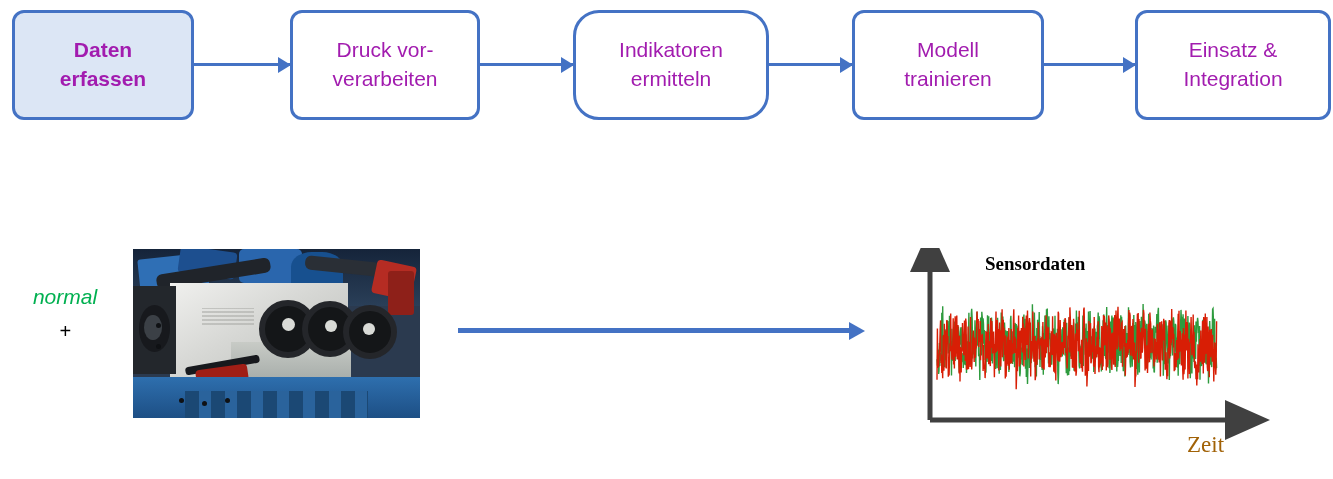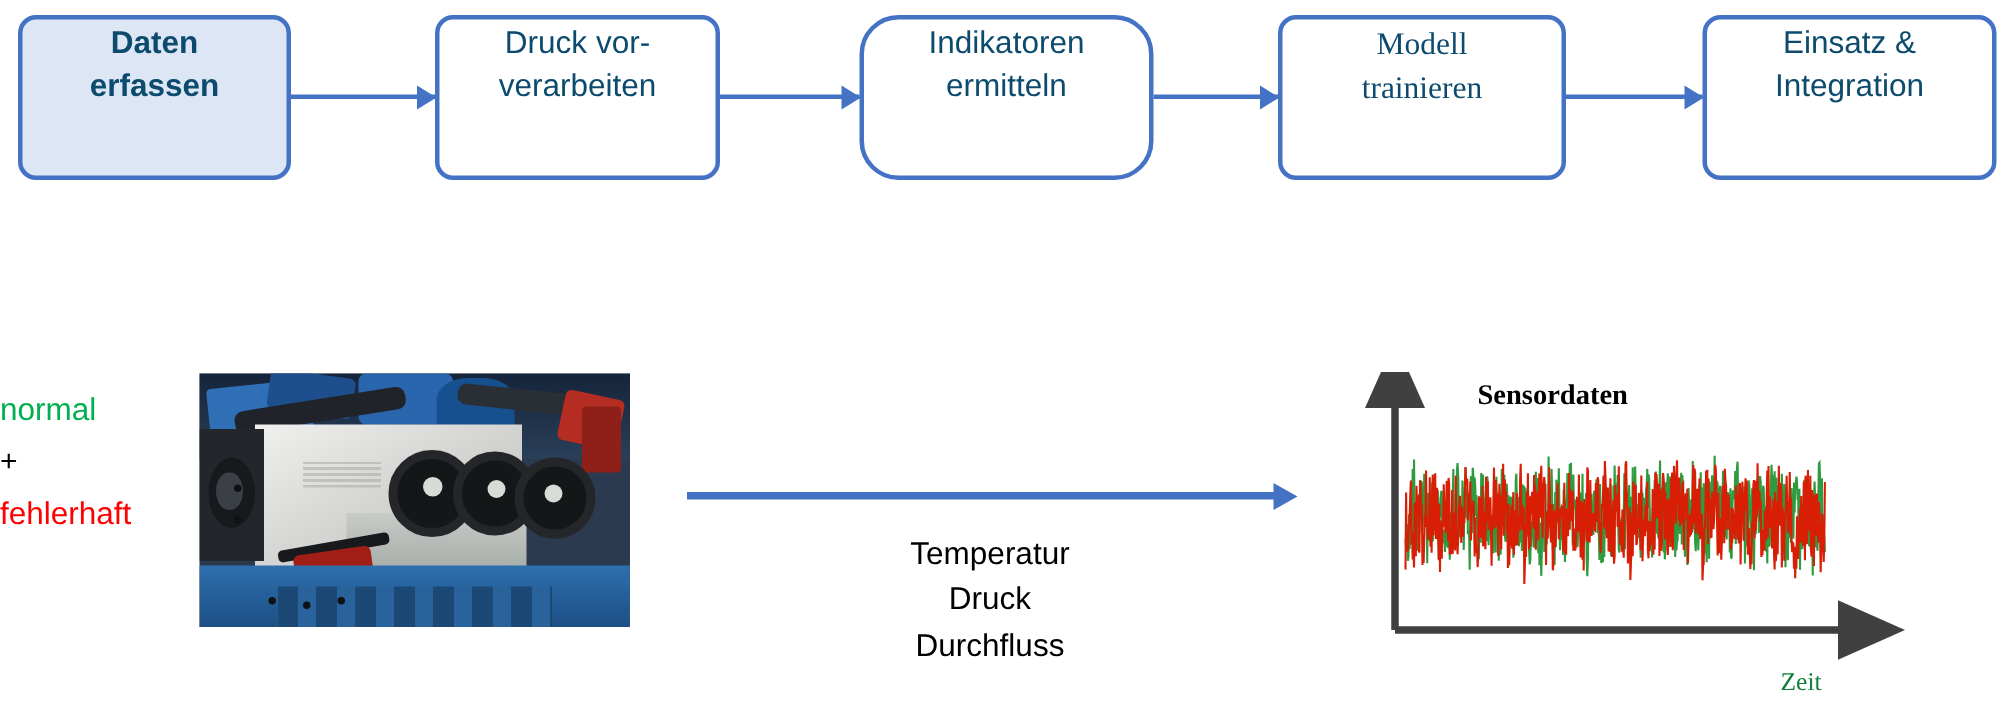--- a/index.html
+++ b/index.html
@@ -20,26 +20,26 @@
   }
 
   
   .flow-box {
     position: absolute;
     box-sizing: border-box;
     border: 3px solid #4472C4;
     border-radius: 12px;
     background: #ffffff;
     display: flex;
-    align-items: flex-start;
+    align-items: center;
     justify-content: center;
     text-align: center;
     font-size: 21px;
     line-height: 1.38;
-    color: #0c4a6e;
+    color: #a21caf;
     padding: 2px 16px;
   }
   .flow-box.active {
     background: #DCE6F5;
     font-weight: bold;
   }
   .flow-box .box-label {
     display: block;
     white-space: pre-line;
   }
@@ -58,25 +58,26 @@
     height: 0;
     border-top: 8px solid transparent;
     border-bottom: 8px solid transparent;
     border-left: 13px solid #4472C4;
   }
 
   
   .class-stack {
     position: absolute;
     left: 0;
-    top: 263px;
+    top: 286px;
     width: 130px;
-    text-align: left;
+    text-align: center;
     font-size: 21px;
     line-height: 1.0;
+    font-style: italic;
   }
   .class-stack .cls-normal { color: #00B050; display: block; }
   .class-stack .cls-plus  { color: #000000; display: block; margin: 14px 0 14px 0; font-size: 20px;}
   .class-stack .cls-fault  { color: #FF0000; display: block; }
 
   
   .photo {
     position: absolute;
     left: 133px;
     top: 249px;
@@ -165,23 +166,23 @@
     left: 80px;
     top: 5px;
     font-size: 19px;
     font-weight: bold;
     color: #000000;
     white-space: nowrap;
   }
   .chart-xlabel {
     position: absolute;
     left: 282px;
-    top: 197px;
-    font-size: 17px;
-    color: #15803d;
+    top: 184px;
+    font-size: 23px;
+    color: #a16207;
   }
   .chart svg { position: absolute; left: 0; top: 0; }
 </style>
 </head>
 <body>
 
 <div id="canvas">
 
   <div>
 
@@ -205,39 +206,38 @@
 
     <div class="flow-box" style="left:573px; top:10px; width:196px; height:110px;border-radius:26px;">
       <span class="box-label">Indikatoren
 ermitteln</span>
     </div>
 
     <div class="connector" style="left:769px; top:63px; width:83px;">
       <span class="head"></span>
     </div>
 
-    <div class="flow-box" style="left:852px; top:10px; width:192px; height:110px;font-family:Liberation Serif, serif;">
+    <div class="flow-box" style="left:852px; top:10px; width:192px; height:110px;">
       <span class="box-label">Modell
 trainieren</span>
     </div>
 
     <div class="connector" style="left:1044px; top:63px; width:91px;">
       <span class="head"></span>
     </div>
 
     <div class="flow-box" style="left:1135px; top:10px; width:196px; height:110px;">
       <span class="box-label">Einsatz &amp;
 Integration</span>
     </div>
   </div>
 
   <div class="class-stack">
     <span class="cls-normal">normal</span>
     <span class="cls-plus">+</span>
-    <span class="cls-fault">fehlerhaft</span>
   </div>
 
   <div class="photo">
     <div class="ph ph-sky2"></div>
     <div class="ph ph-blueA"></div>
     <div class="ph ph-blueB"></div>
     <div class="ph ph-blueC"></div>
     <div class="ph ph-blueD"></div>
     <div class="ph ph-pipeA"></div>
     <div class="ph ph-pipeB"></div>
@@ -264,25 +264,20 @@
     <div class="ph-bolt" style="left:32%; top:88%;"></div>
     <div class="ph-bolt" style="left:8%;  top:44%;"></div>
     <div class="ph-bolt" style="left:8%;  top:56%;"></div>
   </div>
 
 
   <div class="big-arrow">
     <span class="head"></span>
   </div>
 
-  <div class="sensor-list">
-    <span>Temperatur</span>
-    <span>Druck</span>
-    <span>Durchfluss</span>
-  </div>
 
   <div class="chart">
     <div class="chart-title">Sensordaten</div>
 
     <svg width="420" height="230" viewBox="0 0 420 230">
       <defs>
         <marker id="axArrow" markerWidth="10" markerHeight="10" refX="2" refY="4" orient="auto" markerUnits="strokeWidth">
           <path d="M0,0 L9,4 L0,8 z" fill="#404040"></path>
         </marker>
       </defs>

